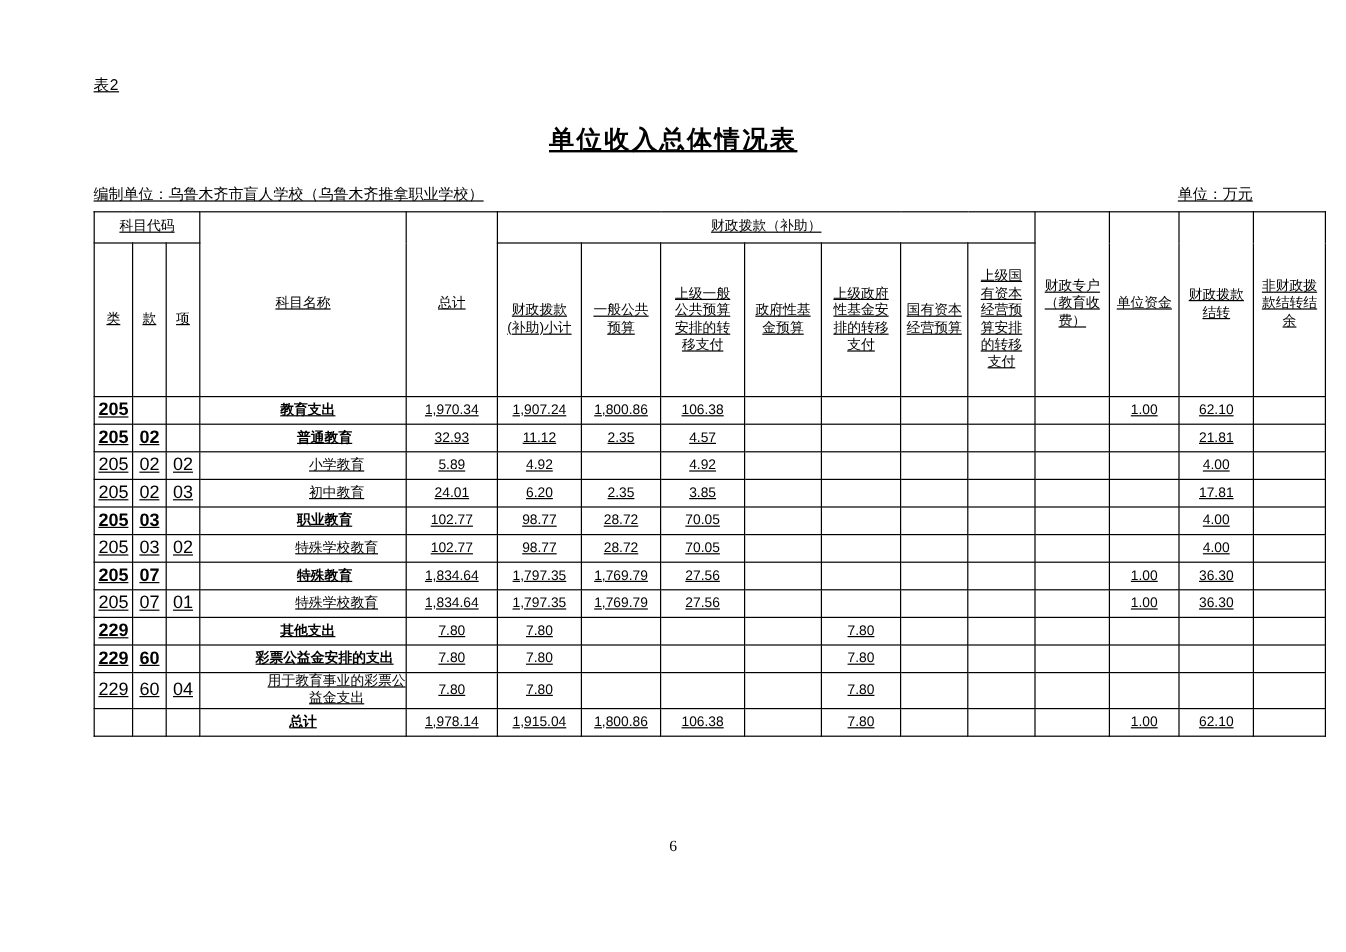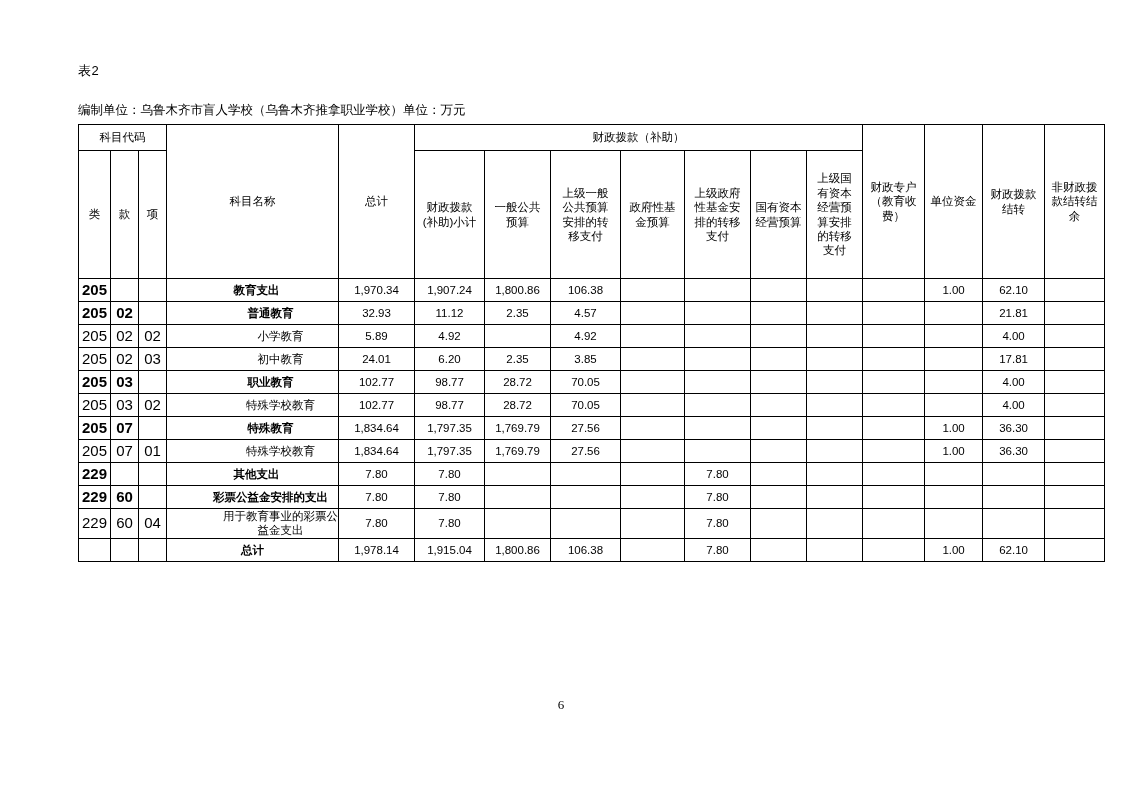--- a/index.html
+++ b/index.html
@@ -15,37 +15,39 @@
     position: relative;
     overflow: hidden;
   }
   .page {
     position: absolute;
     left: 0; top: 0;
     width: 1122px;
     height: 793px;
     box-sizing: border-box;
     padding: 62px 78px 0 78px;
+    text-decoration: underline;
   }
   .sheet-label {
     font-size: 13px;
     font-family: "Liberation Sans", sans-serif;
     letter-spacing: 0.5px;
     margin: 0 0 22px 0;
   }
   .doc-title {
     text-align: center;
     font-size: 21px;
     font-weight: bold;
     font-family: "Liberation Sans", sans-serif;
     letter-spacing: 2px;
     margin: 0 0 24px 0;
   }
   .meta-row {
     display: flex;
+    justify-content: space-between;
     align-items: flex-end;
     font-size: 12.5px;
     font-family: "Liberation Sans", sans-serif;
     margin-bottom: 5px;
   }
   .meta-left { white-space: nowrap; }
   .meta-right { white-space: nowrap; }
 
   table.main {
     border-collapse: collapse;
@@ -98,20 +100,21 @@
     font-family: "Liberation Serif", serif;
   }
 </style>
 </head>
 <body>
 
 <div class="page">
 
   <div class="sheet-label">表2</div>
 
+  <div class="doc-title">单位收入总体情况表</div>
 
   <div class="meta-row">
     <div class="meta-left">编制单位：乌鲁木齐市盲人学校（乌鲁木齐推拿职业学校）</div>
     <div class="meta-right">单位：万元</div>
   </div>
 
   <table class="main">
     <colgroup>
       <col style="width:32px">
       <col style="width:28px">

